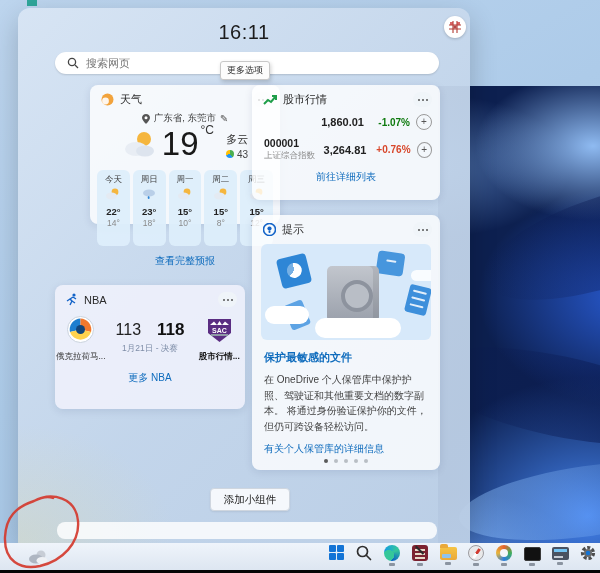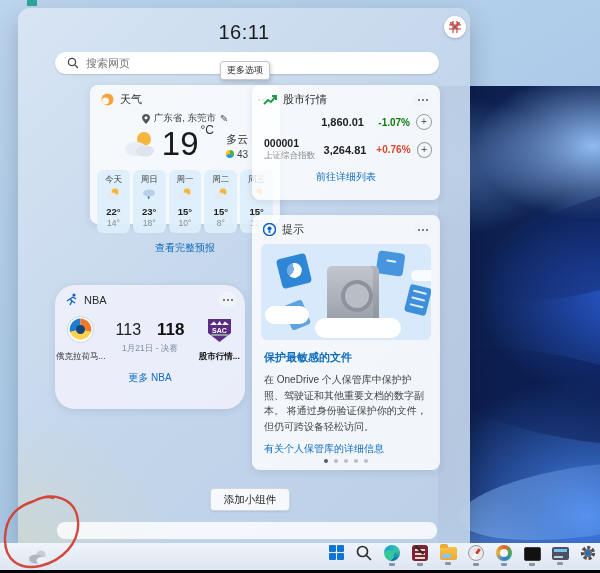--- a/index.html
+++ b/index.html
@@ -43,40 +43,40 @@
   .weather{left:37px;top:77px;width:190px;height:139px;margin-left:35px;}
   .loc{display:flex;align-items:center;justify-content:center;gap:4px;font-size:9.5px;color:#3c3c3c;margin-top:5px;}
   .wmain{display:flex;align-items:center;justify-content:center;margin-top:0px;}
   .temp{font-size:33px;font-weight:300;color:#191919;margin-left:4px;}
   .unit{font-size:12px;color:#333;vertical-align:top;position:relative;top:-14px;left:2px;}
   .wright{margin-left:14px;text-align:right;}
   .cond{font-size:11px;color:#2e2e2e;}
   .aqirow{display:flex;align-items:center;justify-content:flex-end;gap:3px;font-size:10px;color:#444;margin-top:2px;}
   .aqidot{width:8px;height:8px;border-radius:50%;background:conic-gradient(#4caf50 0 40%, #2196f3 40% 70%, #ffc107 70% 100%);}
   .days{display:flex;gap:3px;padding:0 7px;margin-top:7px;}
-  .day{flex:1;background:rgba(221,238,251,.95);border-radius:6px;text-align:center;padding:4px 0 5px;cursor:pointer;}
+  .day{flex:1;background:rgba(221,238,251,.95);border-radius:6px;text-align:center;padding:4px 0 18px;cursor:pointer;}
   .dlab{font-size:8.5px;color:#3f3f3f;}
   .dhi{font-size:9.5px;font-weight:bold;color:#222;margin-top:2px;}
   .dlo{font-size:8.5px;color:#8a8a8a;margin-top:1px;}
   .clink{text-align:center;margin-top:8px;font-size:10px;color:#0f6cbd;cursor:pointer;}
 
   
   .stocks{left:234px;top:77px;width:188px;height:115px;}
   .srow{display:flex;align-items:center;padding:7px 8px 0 12px;}
   .scol{width:62px;}
   .scode{font-size:10.5px;font-weight:bold;color:#1e1e1e;}
   .sname{font-size:8.5px;color:#8c8c8c;margin-top:1px;}
   .sprice{flex:1;text-align:right;font-size:11px;font-weight:bold;color:#222;}
   .schg{width:46px;text-align:right;font-size:10px;font-weight:bold;}
   .chg-down{color:#0e7a0e;}
   .chg-up{color:#d8472b;}
   .plusbtn{width:14px;height:14px;margin-left:6px;border:1px solid #9a9a9a;border-radius:50%;color:#555;display:flex;align-items:center;justify-content:center;font-size:10px;line-height:1;cursor:pointer;background:transparent;}
 
   
-  .nba{left:37px;top:277px;width:190px;height:124px;background:rgba(243,243,252,.82);border-radius:20px;}
+  .nba{left:37px;top:277px;width:190px;height:124px;background:rgba(243,243,252,.82);}
   .match{display:flex;justify-content:center;align-items:flex-start;gap:9px;margin-top:9px;}
   .teamblk{width:52px;text-align:center;}
   .tname{font-size:8.5px;color:#333;margin-top:4px;white-space:nowrap;}
   .tname.b{font-weight:bold;color:#111;}
   .scorewrap{text-align:center;padding-top:4px;}
   .scores{display:flex;gap:16px;justify-content:center;align-items:baseline;}
   .sc1{font-size:16px;color:#222;}
   .sc2{font-size:17px;font-weight:bold;color:#111;}
   .mdate{font-size:8.5px;color:#7f8ea8;margin-top:3px;white-space:nowrap;}
 

